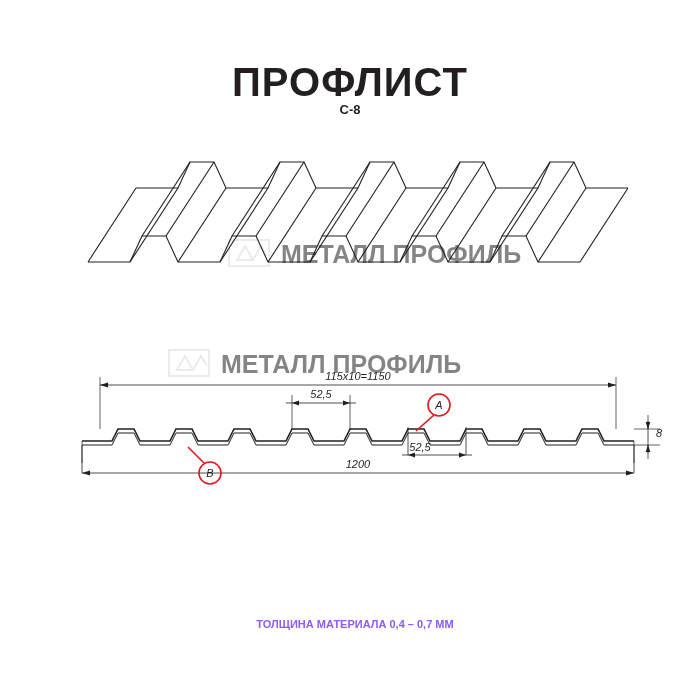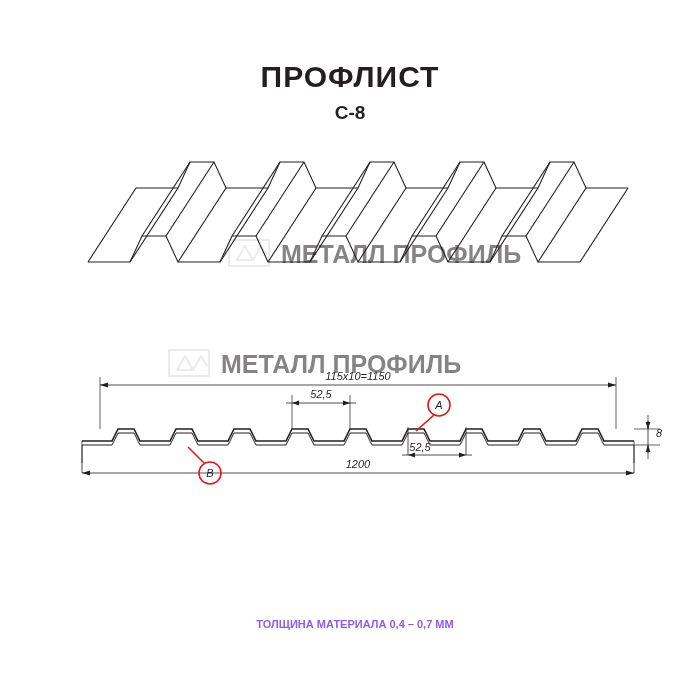--- a/index.html
+++ b/index.html
@@ -18,32 +18,32 @@
   .page {
     position: absolute;
     inset: 0;
   }
   .title {
     position: absolute;
     top: 60px;
     left: 0;
     width: 700px;
     text-align: center;
-    font-size: 30px;
+    font-size: 40px;
     font-weight: bold;
     letter-spacing: 1px;
     color: #231f20;
   }
   .subtitle {
     position: absolute;
     top: 102px;
     left: 0;
     width: 700px;
     text-align: center;
-    font-size: 19px;
+    font-size: 13px;
     font-weight: bold;
     color: #231f20;
   }
   .footer-note {
     position: absolute;
     top: 618px;
     left: 5px;
     width: 700px;
     text-align: center;
     font-size: 11px;

